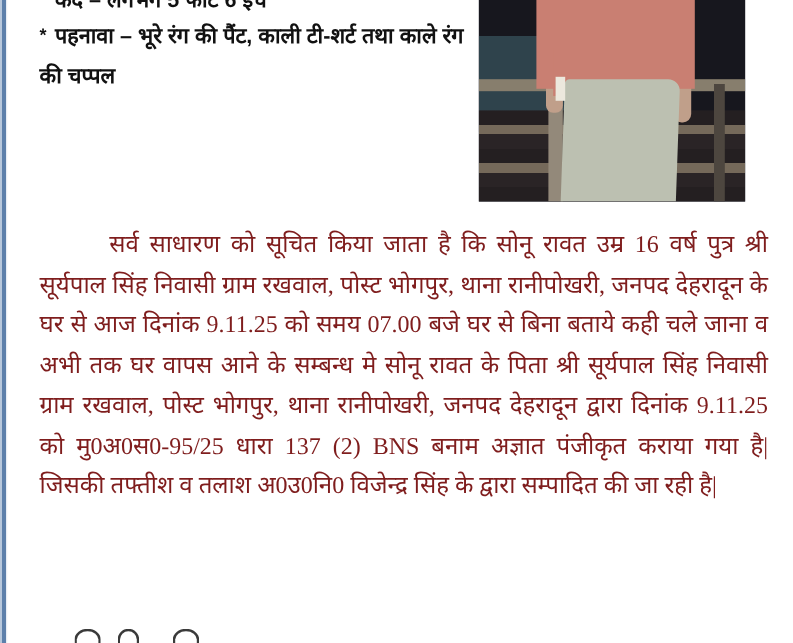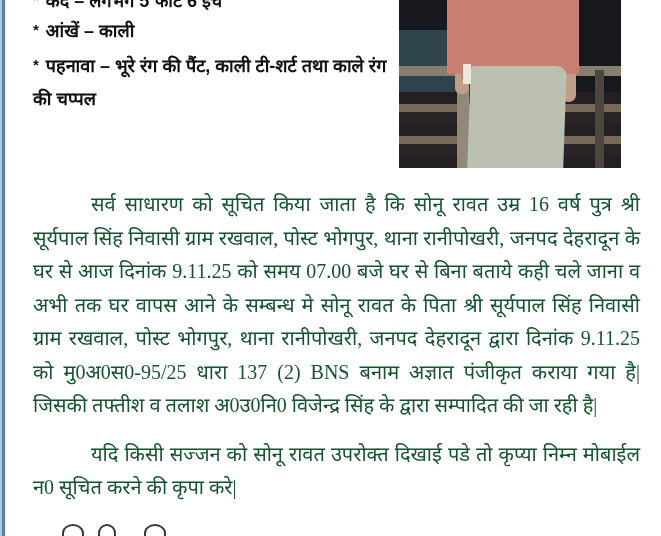--- a/index.html
+++ b/index.html
@@ -123,21 +123,21 @@
     width: 8px; height: 20px;
     background: #ece8dd;
   }
   
   .body-para {
     margin: 0;
     font-size: 20px;
     line-height: 33.5px;
     text-align: justify;
     text-indent: 58px;
-    color: #14532d;
+    color: #7f1d1d;
   }
   .para-1 { margin-top: 8px; }
   .para-2 { margin-top: 15px; }
   
   .bottom-fragment {
     position: absolute;
     left: 62px; top: 524px;
     height: 12px;
     display: flex;
     gap: 14px;
@@ -158,23 +158,20 @@
 
   <div class="left-bar"></div>
 
   <div class="content">
 
     <div class="top-section">
 
       <div class="details-list">
         <div class="list-item cutoff">
           <span class="cut-inner"><span class="bullet">*</span><span>कद – लगभग 5 फीट 6 इंच</span></span>
-        </div>
-        <div class="list-item">
-          <span class="bullet">*</span><span>आंखें – काली</span>
         </div>
         <div class="list-item">
           <span class="bullet">*</span><span>पहनावा – भूरे रंग की पैंट, काली टी-शर्ट तथा काले रंग की चप्पल</span>
         </div>
       </div>
 
       <div class="photo">
         <div class="ph-teal"></div>
         <div class="ph-slats"></div>
         <div class="ph-rail-top"></div>
@@ -184,21 +181,20 @@
         <div class="ph-arm-right"></div>
         <div class="ph-shirt"></div>
         <div class="ph-pants"></div>
         <div class="ph-tag"></div>
       </div>
 
     </div>
 
     <p class="body-para para-1">सर्व साधारण को सूचित किया जाता है कि सोनू रावत उम्र 16 वर्ष पुत्र श्री सूर्यपाल सिंह निवासी ग्राम रखवाल, पोस्ट भोगपुर, थाना रानीपोखरी, जनपद देहरादून के घर से आज दिनांक 9.11.25 को समय 07.00 बजे घर से बिना बताये कही चले जाना व अभी तक घर वापस आने के सम्बन्ध मे सोनू रावत के पिता श्री सूर्यपाल सिंह निवासी ग्राम रखवाल, पोस्ट भोगपुर, थाना रानीपोखरी, जनपद देहरादून द्वारा दिनांक 9.11.25 को मु0अ0स0-95/25 धारा 137 (2) BNS बनाम अज्ञात पंजीकृत कराया गया है| जिसकी तफ्तीश व तलाश अ0उ0नि0 विजेन्द्र सिंह  के द्वारा सम्पादित की जा रही है|</p>
 
-    <p class="body-para para-2">यदि किसी सज्जन को सोनू रावत उपरोक्त दिखाई पडे तो कृप्या निम्न मोबाईल न0 सूचित करने की कृपा करे|</p>
 
   </div>
 
   <div class="bottom-fragment">
     <div class="frag-arc"></div>
     <div class="frag-arc small"></div>
     <div class="frag-arc" style="margin-left:14px;"></div>
   </div>
 
 </div>

